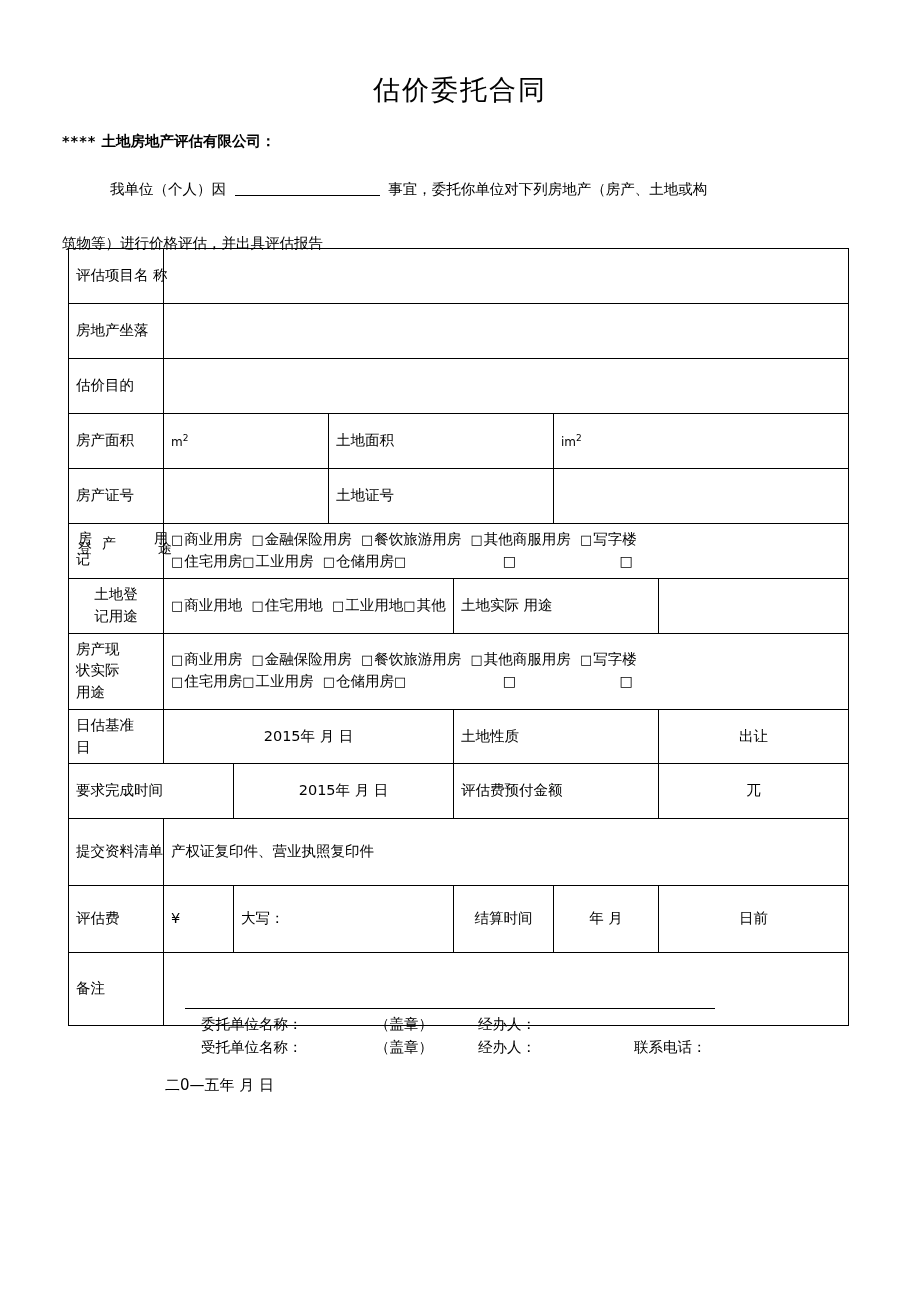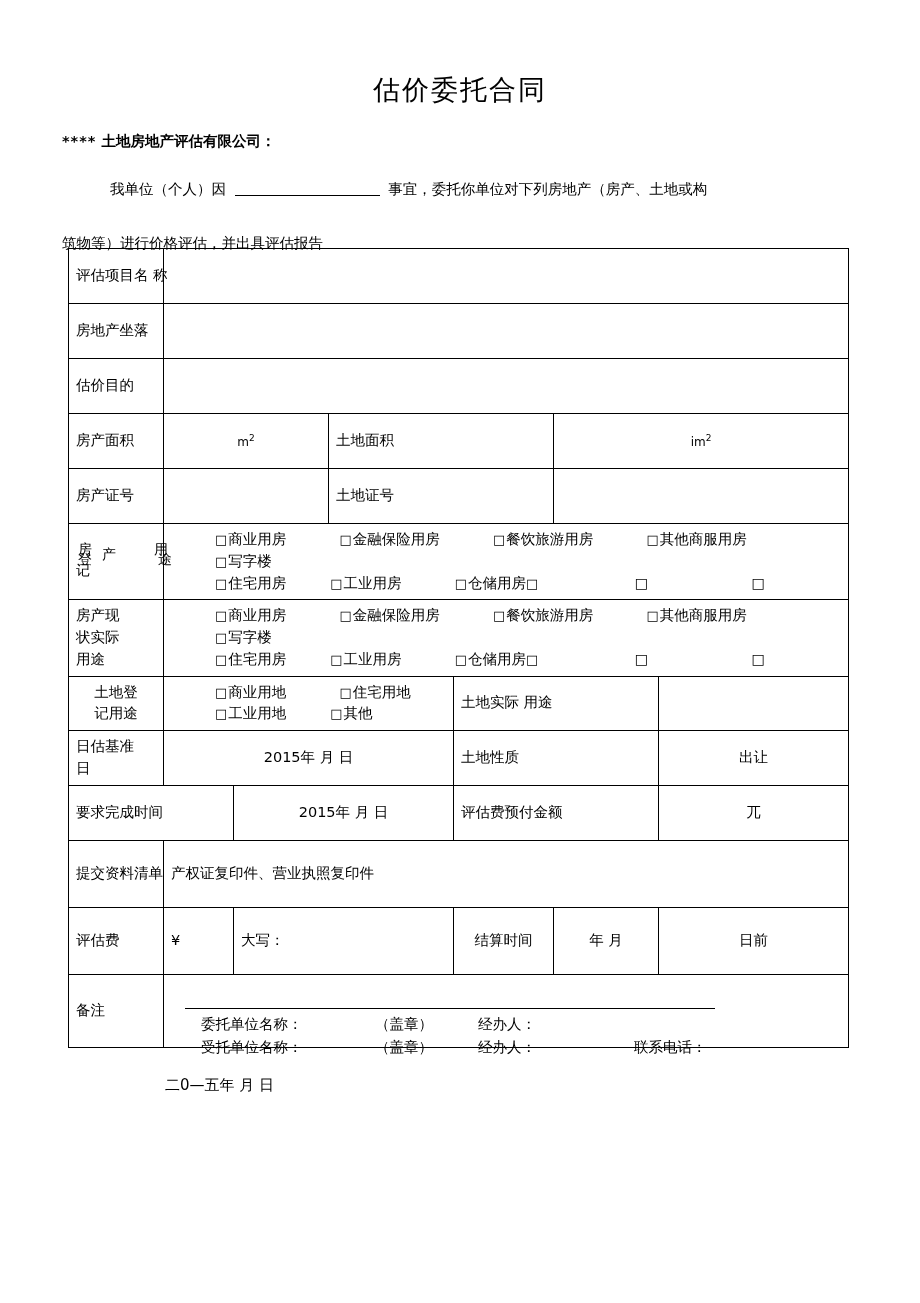--- a/index.html
+++ b/index.html
@@ -81,30 +81,29 @@
     vertical-align: middle;
     line-height: 1.5;
   }
   .lbl {
     white-space: nowrap;
   }
   .cellpad-tall {
     height: 44px;
   }
   .unit-right {
-    text-align: center;
+    text-align: left;
     font-size: 12px;
   }
   .sup {
     font-size: 9px;
     vertical-align: super;
   }
   .cb {
     white-space: nowrap;
-    margin-left: 44px;
   }
   .cb .box {
     font-size: 13px;
     margin-right: 1px;
   }
   .usecell {
     line-height: 1.65;
   }
   .usecell .row2 {
     display: block;
@@ -271,20 +270,34 @@
           <span class="cb"><span class="box">□</span><span>仓储用房</span><span class="box">□</span></span>
           <span class="far1"></span>
           <span class="box">□</span>
           <span class="far2"></span>
           <span class="box">□</span>
         </span>
       </td>
     </tr>
 
     <tr>
+      <td class="lbl center">
+        <div>土地登</div>
+        <div>记用途</div>
+      </td>
+      <td colspan="3" class="usecell">
+        <span class="cb"><span class="box">□</span><span>商业用地</span></span>&nbsp;
+        <span class="cb"><span class="box">□</span><span>住宅用地</span></span>&nbsp;
+        <span class="cb"><span class="box">□</span><span>工</span></span><span>业用地</span><span class="cb"><span class="box">□</span><span>其他</span></span>
+      </td>
+      <td colspan="2" class="lbl">土地实际  用途</td>
+      <td colspan="2"></td>
+    </tr>
+
+    <tr>
       <td class="lbl">
         <div>房产现</div>
         <div>状实际</div>
         <div>用途</div>
       </td>
       <td colspan="7" class="usecell">
         <span class="cb"><span class="box">□</span><span>商业用房</span></span>&nbsp;
         <span class="cb"><span class="box">□</span><span>金融保险用房</span></span>&nbsp;
         <span class="cb"><span class="box">□</span><span>餐饮旅游用房</span></span>&nbsp;
         <span class="cb"><span class="box">□</span><span>其他商服用房</span></span>&nbsp;
@@ -294,34 +307,20 @@
           <span class="cb"><span class="box">□</span><span>仓储用房</span><span class="box">□</span></span>
           <span class="far1"></span>
           <span class="box">□</span>
           <span class="far2"></span>
           <span class="box">□</span>
         </span>
       </td>
     </tr>
 
     <tr>
-      <td class="lbl center">
-        <div>土地登</div>
-        <div>记用途</div>
-      </td>
-      <td colspan="3" class="usecell">
-        <span class="cb"><span class="box">□</span><span>商业用地</span></span>&nbsp;
-        <span class="cb"><span class="box">□</span><span>住宅用地</span></span>&nbsp;
-        <span class="cb"><span class="box">□</span><span>工</span></span><span>业用地</span><span class="cb"><span class="box">□</span><span>其他</span></span>
-      </td>
-      <td colspan="2" class="lbl">土地实际  用途</td>
-      <td colspan="2"></td>
-    </tr>
-
-    <tr>
       <td class="lbl">
         <div>日估基准</div>
         <div>日</div>
       </td>
       <td colspan="3" class="center">2015年  月  日</td>
       <td colspan="2" class="lbl">土地性质</td>
       <td colspan="2" class="center">出让</td>
     </tr>
 
     <tr>

